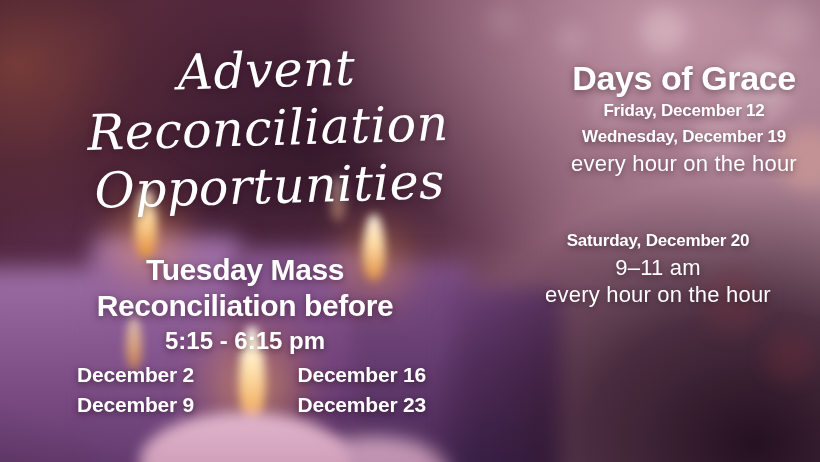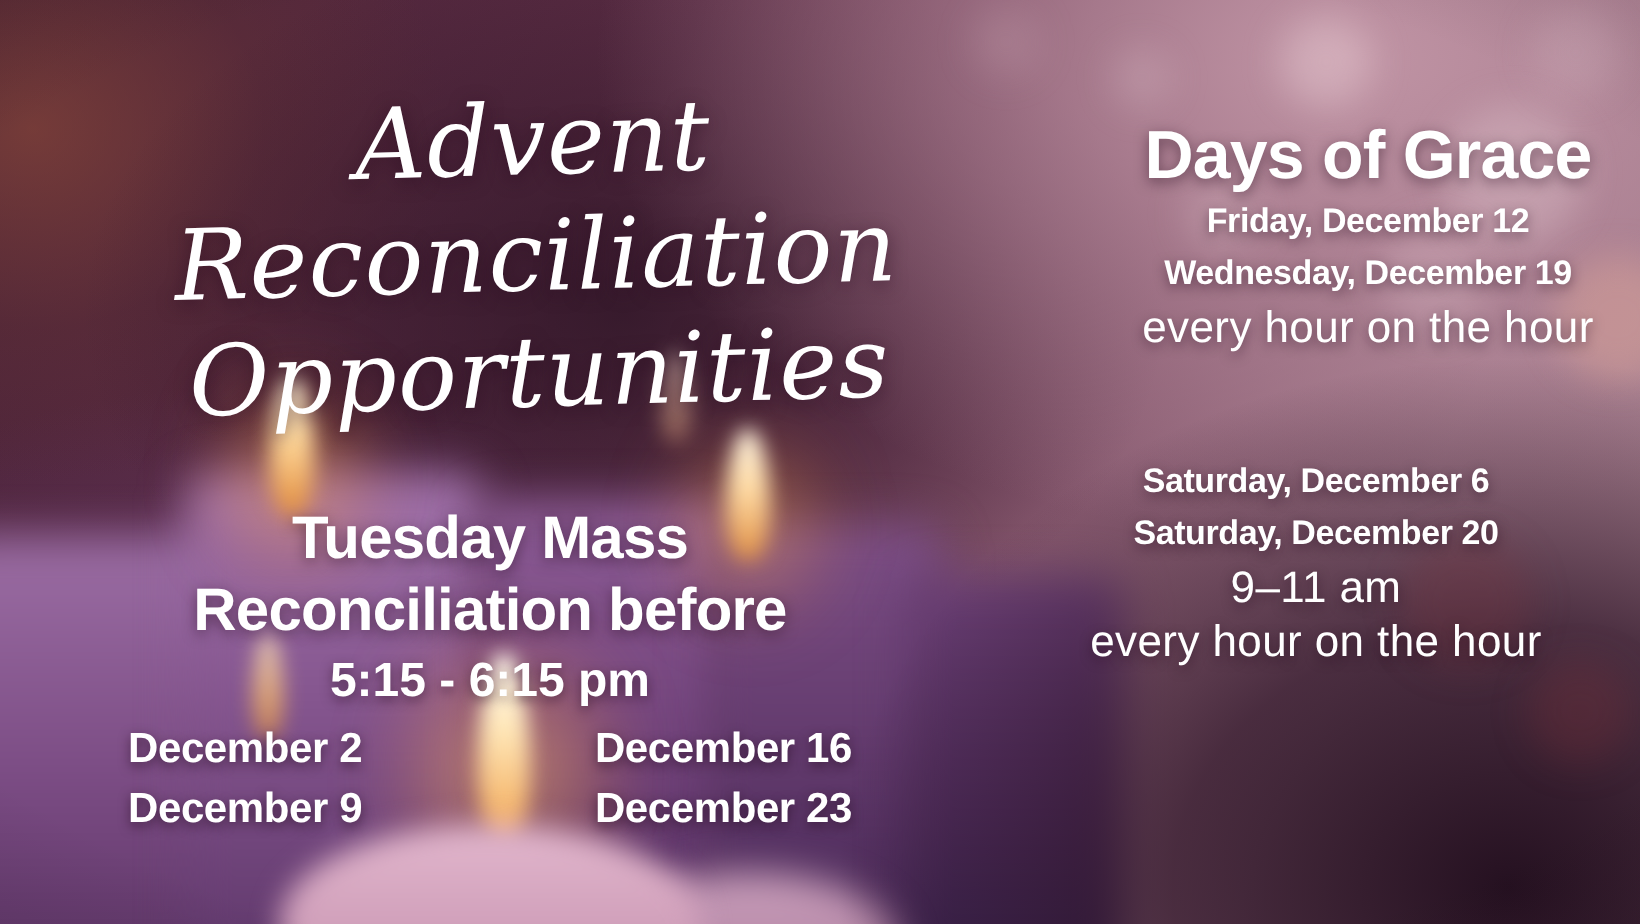--- a/index.html
+++ b/index.html
@@ -184,20 +184,21 @@
     padding: 0 24px;
   }
   .date-col { display: flex; flex-direction: column; gap: 4px; }
   .date-col span {
     font-weight: 700;
     font-size: 21px;
     line-height: 26px;
     letter-spacing: -0.2px;
     text-shadow: 0 2px 6px rgba(35,10,28,0.6);
     white-space: nowrap;
+    margin-left: 13px;
   }
 </style>
 </head>
 <body>
 
 <div id="poster">
 
   <div class="bg-layer bg-base"></div>
   <div class="bg-layer bg-tint-bl"></div>
   <div class="bg-layer bg-tint-tl"></div>
@@ -245,21 +246,20 @@
 Opportunities</div>
 
   <div class="block" id="days-of-grace">
     <div class="hdr">Days of Grace</div>
     <div class="sub-bold">Friday, December 12</div>
     <div class="sub-bold">Wednesday, December 19</div>
     <div class="sub-light">every hour on the hour</div>
   </div>
 
   <div class="block" id="mornings-of-grace">
-    <div class="sub-bold">Saturday, December 6</div>
     <div class="sub-bold">Saturday, December 20</div>
     <div class="sub-light">9–11 am</div>
     <div class="sub-light">every hour on the hour</div>
   </div>
 
   <div class="block" id="tuesday-mass">
     <div class="hdr">Tuesday Mass</div>
     <div class="hdr">Reconciliation before</div>
     <div class="time">5:15 - 6:15 pm</div>
     <div class="date-grid">

